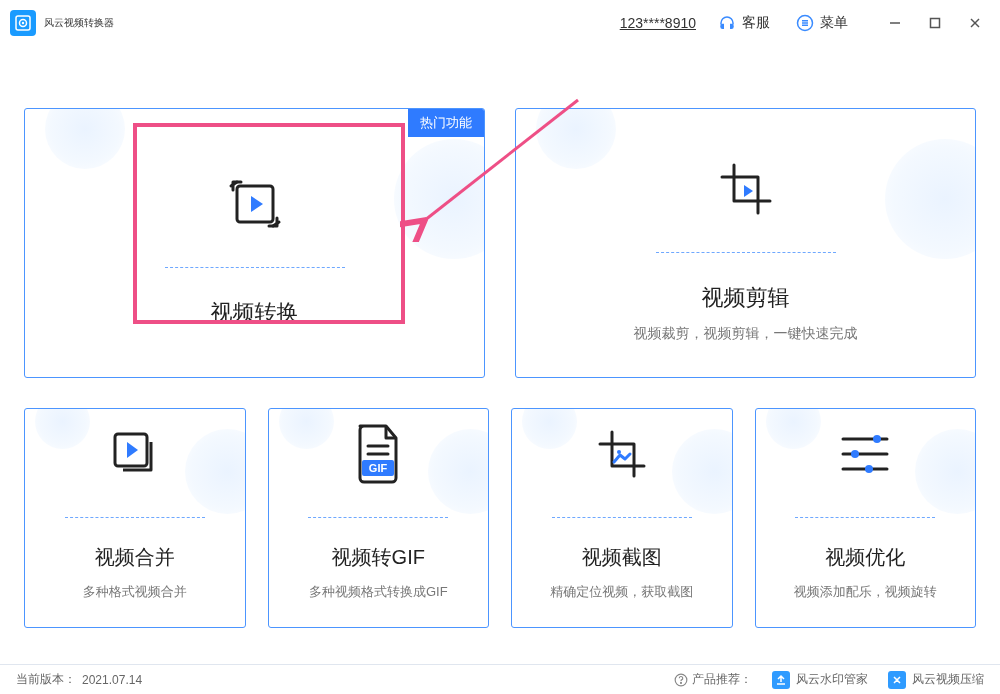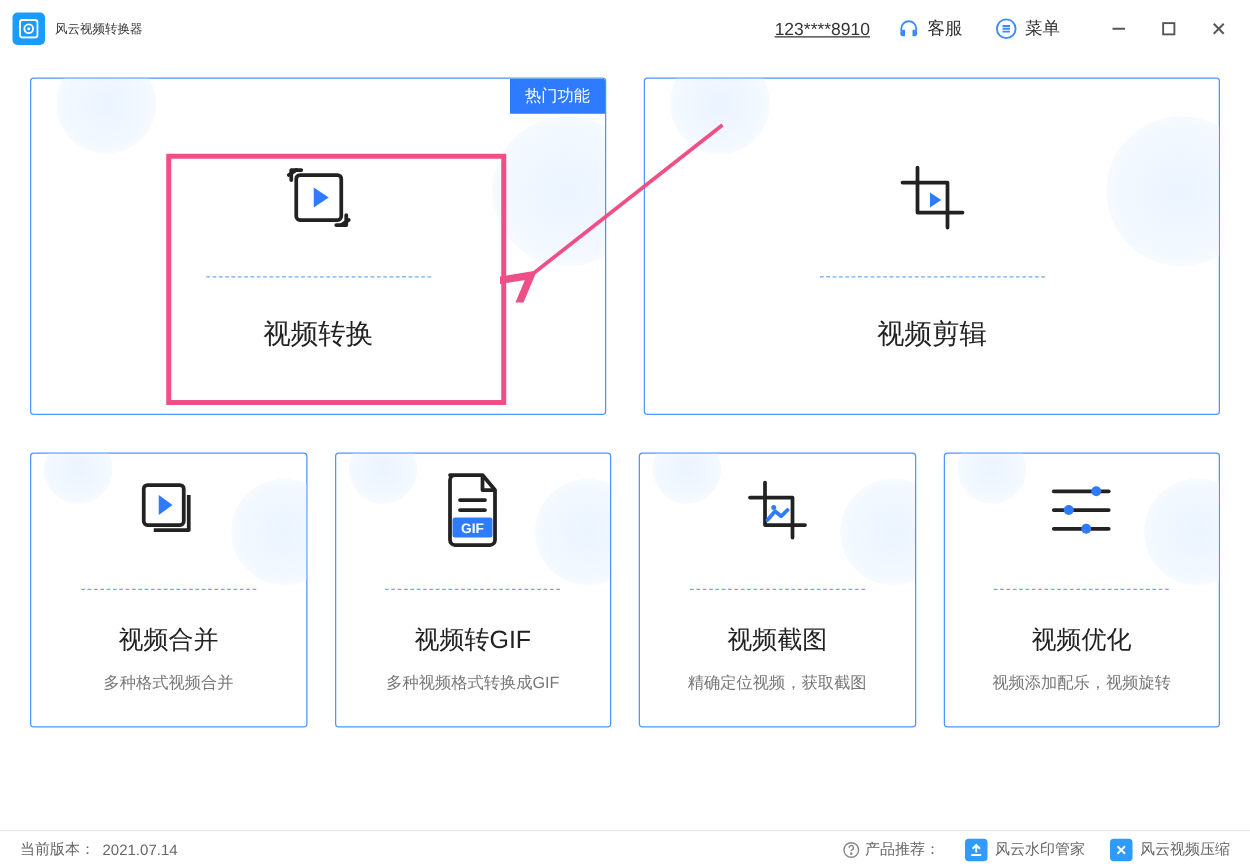--- a/index.html
+++ b/index.html
@@ -54,20 +54,21 @@
     height: 270px;
     border: 1px solid #4c95ff;
     border-radius: 3px;
     display:flex;
     flex-direction:column;
     align-items:center;
     justify-content:center;
     cursor:pointer;
     background: #fff;
     overflow:hidden;
+    margin-top:46px;
   }
   .small-card {
     position: relative;
     flex: 1;
     height: 220px;
     border: 1px solid #4c95ff;
     border-radius: 3px;
     display:flex;
     flex-direction:column;
     align-items:center;
@@ -224,20 +225,21 @@
         <div class="blob right"></div>
       <div class="icon-zone">
         <svg width="72" height="72" viewBox="0 0 72 72" fill="none" stroke="#222" stroke-width="3" stroke-linecap="round" stroke-linejoin="round">
           <path d="M24 12 L24 48 L60 48"></path>
           <path d="M12 24 L48 24 L48 60"></path>
           <polygon points="34,32 34,44 43,38" fill="#2f7bff" stroke="none"></polygon>
         </svg>
       </div>
       <div class="underline"></div>
       <div class="card-title">视频剪辑</div>
+      <div class="card-sub">视频裁剪，视频剪辑，一键快速完成</div>
     </div>
   </div>
 
   <div class="row-bottom">
 
     <div class="small-card">
       <div class="blob sm-top"></div>
         <div class="blob sm-right"></div>
       <div class="icon-zone">
         <svg width="60" height="60" viewBox="0 0 60 60" fill="none" stroke="#222" stroke-width="3" stroke-linejoin="round">

